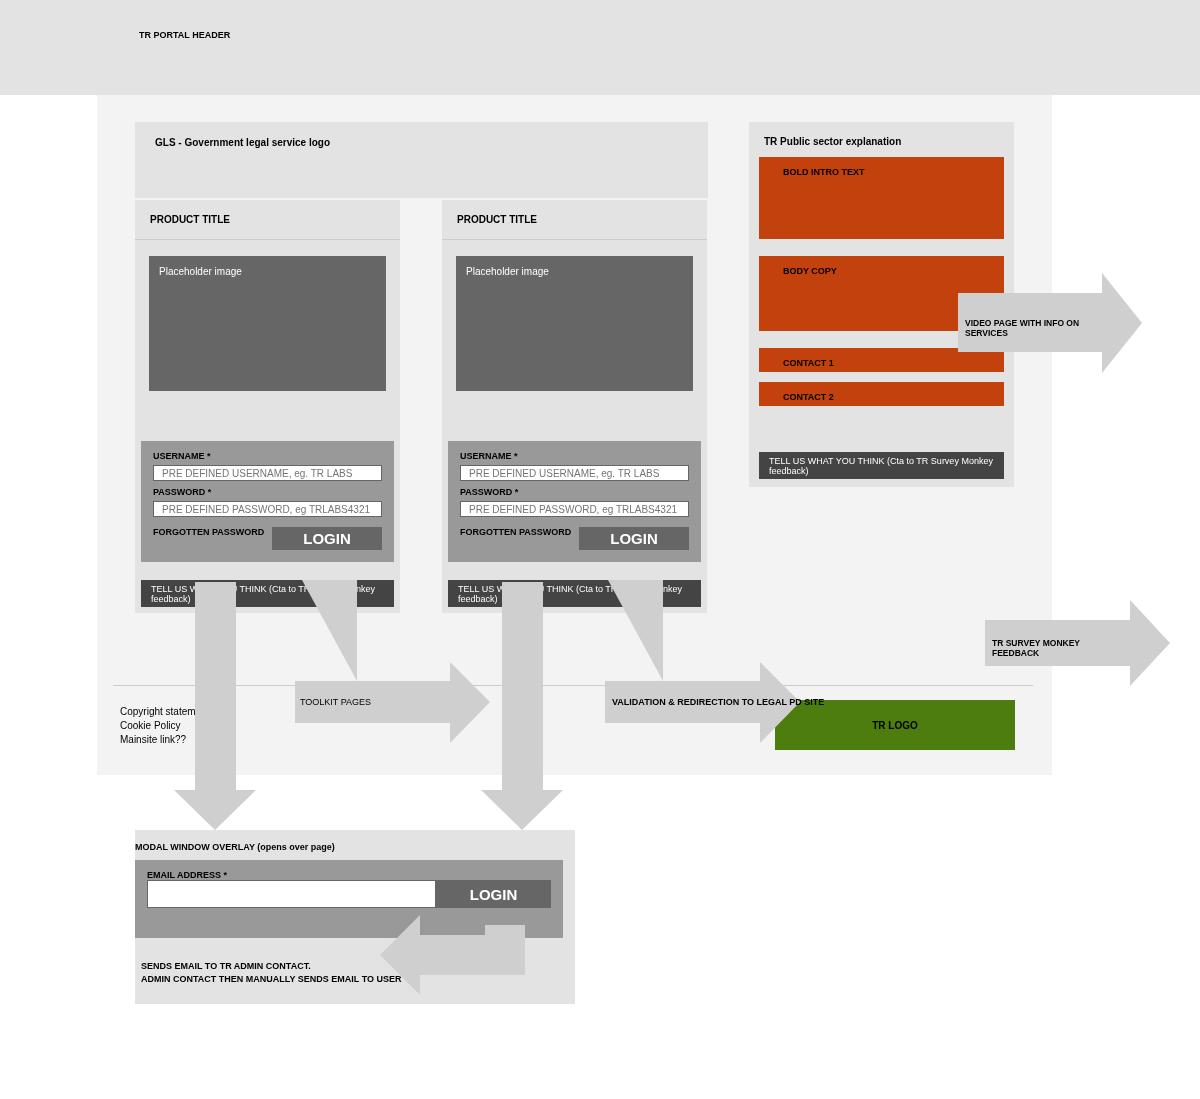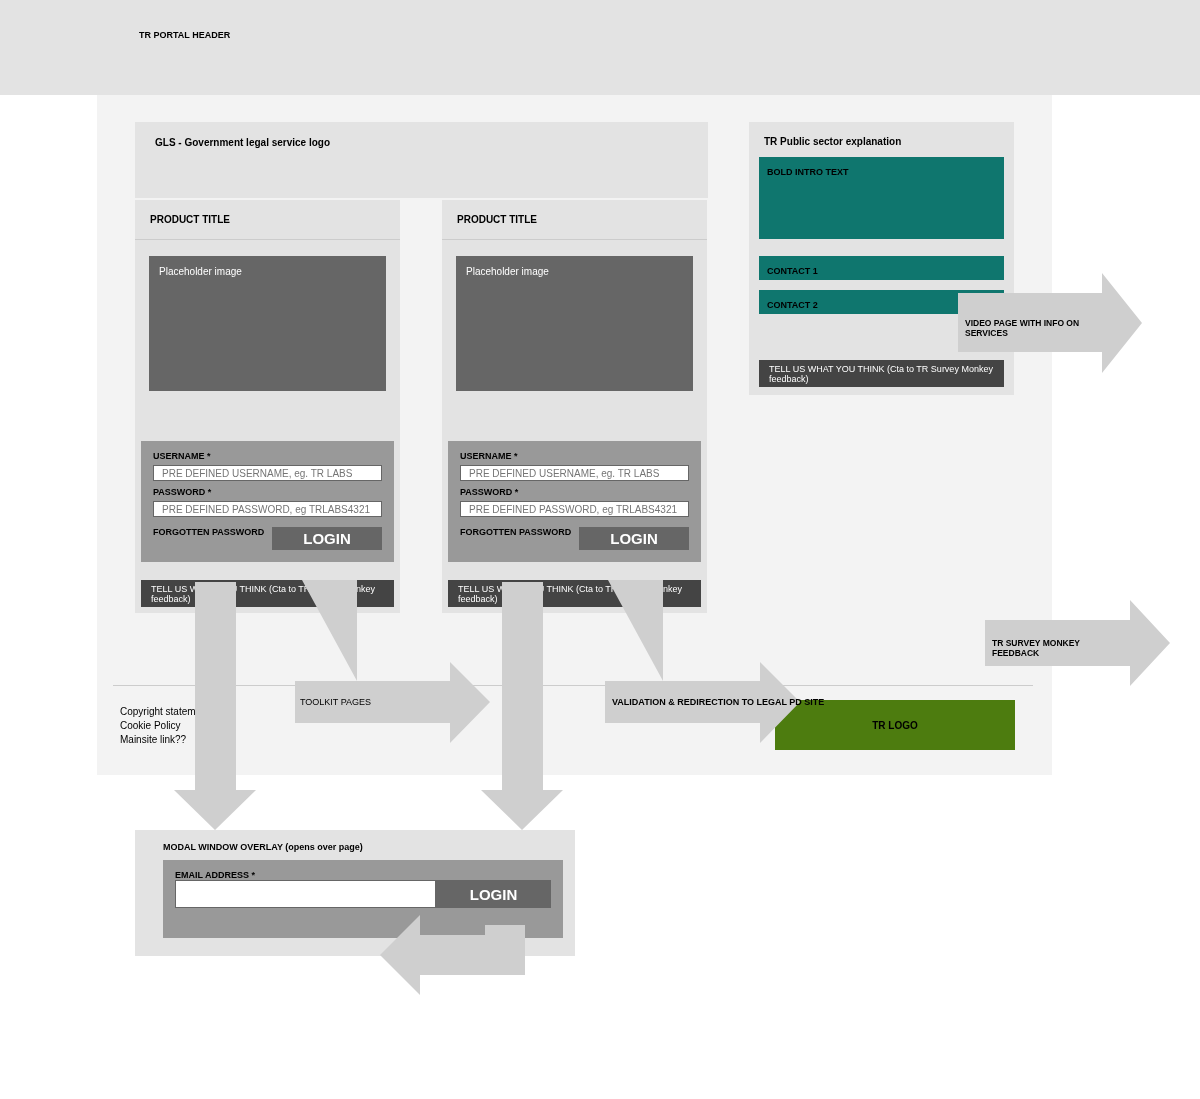--- a/index.html
+++ b/index.html
@@ -19,32 +19,32 @@
   .login-form .lbl { font-size: 9px; font-weight: bold; color: #000; margin-bottom: 4px; margin-top: 6px; }
   .login-form .lbl:first-child { margin-top: 0; }
   .login-form input[type=text] { width: 100%; height: 16px; border: 1px solid #666; font-size: 10px; padding: 0 8px; background: #fff; }
   .login-row { display: flex; justify-content: space-between; align-items: flex-start; margin-top: 10px; }
   .forgot { font-size: 9px; font-weight: bold; }
   .login-btn { width: 110px; height: 23px; background: #666; color: #fff; border: none; font-size: 15px; font-weight: bold; cursor: pointer; }
   .feedback-band { margin: 18px 6px 6px 6px; height: 27px; background: #444; color: #fff; font-size: 9px; display: flex; align-items: center; padding: 0 10px; }
 
   .side-col { position: absolute; left: 749px; top: 122px; width: 265px; background: #e3e3e3; padding: 14px 10px 8px 10px; }
   .side-title { font-size: 10px; font-weight: bold; padding-left: 5px; margin-bottom: 10px; }
-  .side-block { background: #0f766e; padding: 10px 8px; font-size: 9px; font-weight: bold; margin-bottom: 17px; }
+  .side-block { background: #c2410c; padding: 10px 24px; font-size: 9px; font-weight: bold; margin-bottom: 17px; }
   .side-block.intro { height: 82px; }
   .side-video { background: #666; color: #fff; padding: 10px 12px; font-size: 9px; height: 135px; margin-bottom: 20px; }
   .side-block.body { height: 75px; }
   .side-block.contact { height: 24px; margin-bottom: 10px; }
   .side-feedback { margin-top: 46px; height: 27px; background: #444; color: #fff; font-size: 9px; display: flex; align-items: center; padding: 0 10px; }
 
   .hr-line { position: absolute; left: 113px; top: 685px; width: 920px; height: 1px; background: #ccc; }
   .footer-text { position: absolute; left: 120px; top: 705px; font-size: 10px; line-height: 14px; }
   .tr-logo-box { position: absolute; left: 775px; top: 700px; width: 240px; height: 50px; background: #4d7c0f; display:flex; align-items:center; justify-content:center; font-size:10px; font-weight:bold; }
 
-  .modal { position: absolute; left: 135px; top: 830px; width: 440px; background: #e3e3e3; padding: 12px 12px 18px 28px; }
+  .modal { position: absolute; left: 135px; top: 830px; width: 440px; background: #e3e3e3; padding: 12px 12px 18px 0; }
   .modal-title { font-size: 9px; font-weight: bold; margin-bottom: 8px; }
   .modal-form { background: #999; padding: 10px 12px 30px 12px; display: flex; flex-wrap: wrap; align-items: flex-end; }
   .modal-form .mlabel { width:100%; font-size: 9px; font-weight: bold; }
   .modal-form input { flex: 1; height: 28px; border: 1px solid #666; background: #fff; }
   .modal-form .login-btn { width: 115px; height: 28px; }
   .modal-note { margin-top: 22px; font-size: 9px; font-weight: bold; padding-left: 6px; line-height: 13px; }
 
   
   .arrow { position: absolute; fill: #cfcfcf; }
 </style>
@@ -87,39 +87,44 @@
       <div class="forgot">FORGOTTEN PASSWORD</div>
       <button class="login-btn">LOGIN</button>
     </div>
   </div>
   <div class="feedback-band">TELL US WHAT YOU THINK (Cta to TR Survey Monkey feedback)</div>
 </div>
 
 <div class="side-col">
   <div class="side-title">TR Public sector explanation</div>
   <div class="side-block intro">BOLD INTRO TEXT</div>
+  <div class="side-block body">BODY COPY</div>
   <div class="side-block contact">CONTACT 1</div>
   <div class="side-block contact">CONTACT 2</div>
   <div class="side-feedback">TELL US WHAT YOU THINK (Cta to TR Survey Monkey feedback)</div>
 </div>
 
 <div class="hr-line"></div>
 <div class="footer-text">
   <div>Copyright statement</div>
   <div>Cookie Policy</div>
   <div>Mainsite link??</div>
 </div>
 <div class="tr-logo-box">TR LOGO</div>
 
 <div class="modal">
   <div class="modal-title">MODAL WINDOW OVERLAY (opens over page)</div>
   <div class="modal-form">
     <div class="mlabel">EMAIL ADDRESS *</div>
     <input type="text" style="">
     <button class="login-btn">LOGIN</button>
+  </div>
+  <div class="modal-note">
+    <div>SENDS EMAIL TO TR ADMIN CONTACT.</div>
+    <div>ADMIN CONTACT THEN MANUALLY SENDS EMAIL TO USER</div>
   </div>
 </div>
 
 <svg class="arrow" style="left:0; top:0;" width="1200" height="1099">
 
   <path d="M195,582 L236,582 L236,790 L256,790 L215,830 L174,790 L195,790 Z"></path>
 
   <path d="M502,582 L543,582 L543,790 L563,790 L522,830 L481,790 L502,790 Z"></path>
 
   <path d="M302,580 L357,580 L357,681 L295,681 L295,723 L450,723 L450,743 L490,702 L450,662 L450,681 L357,681 Z"></path>

